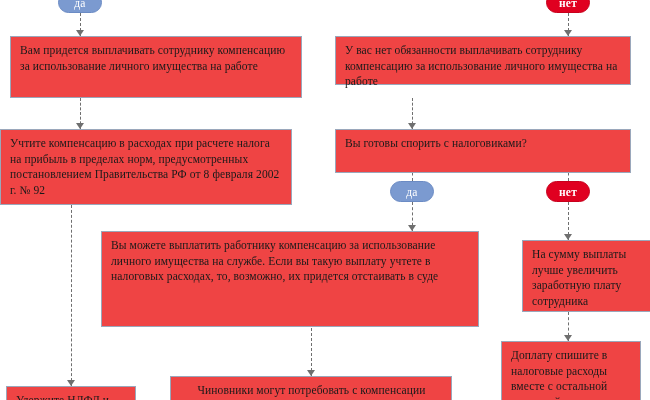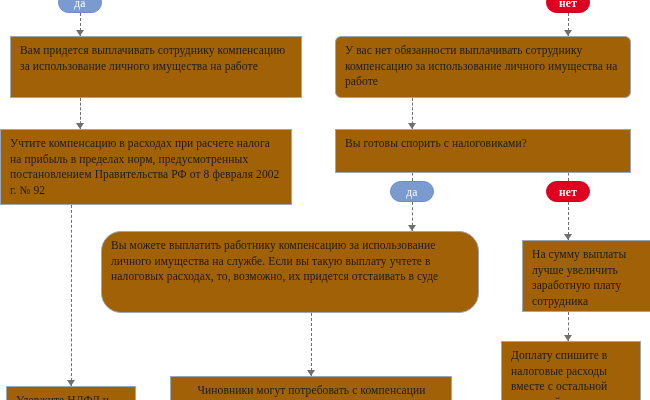--- a/index.html
+++ b/index.html
@@ -15,21 +15,21 @@
   }
   #canvas {
     position: relative;
     width: 650px;
     height: 400px;
   }
 
   .node {
     position: absolute;
     box-sizing: border-box;
-    background: #a16207;
+    background: #ef4444;
     border: 1px solid #9aa7bb;
     color: #1a1a1a;
     font-size: 11.5px;
     line-height: 15.5px;
     padding: 6px 8px 6px 9px;
     text-align: left;
     letter-spacing: 0.1px;
   }
 
   .pill {
@@ -98,27 +98,27 @@
   <div class="arrowhead" style="left:564px; top:335px;"></div>
 
   <div class="vline" style="left:311px; top:313px; height:63px;"></div>
   <div class="arrowhead" style="left:307px; top:370px;"></div>
 
   <div class="vline" style="left:71px; top:205px; height:181px;"></div>
   <div class="arrowhead" style="left:67px; top:380px;"></div>
 
   <div class="node" style="left:10px; top:36px; width:292px; height:62px;">Вам придется выплачивать сотруднику компенсацию за использование личного имущества на работе</div>
 
-  <div class="node" style="left:335px; top:36px; width:296px; height:62px;border-radius:6px;">У вас нет обязанности выплачивать сотруднику компенсацию за использование личного имущества на работе</div>
+  <div class="node" style="left:335px; top:36px; width:296px; height:49px;">У вас нет обязанности выплачивать сотруднику компенсацию за использование личного имущества на работе</div>
 
   <div class="node" style="left:0; top:129px; width:292px; height:76px;">Учтите компенсацию в расходах при расчете налога на прибыль в пределах норм, предусмотренных постановлением Правительства РФ от 8 февраля 2002 г. № 92</div>
 
   <div class="node" style="left:335px; top:129px; width:296px; height:44px;">Вы готовы спорить с налоговиками?</div>
 
-  <div class="node" style="left:101px; top:231px; width:378px; height:82px;border-radius:20px;">Вы можете выплатить работнику компенсацию за использование личного имущества на службе. Если вы такую выплату учтете в налоговых расходах, то, возможно, их придется отстаивать в суде</div>
+  <div class="node" style="left:101px; top:231px; width:378px; height:96px;">Вы можете выплатить работнику компенсацию за использование личного имущества на службе. Если вы такую выплату учтете в налоговых расходах, то, возможно, их придется отстаивать в суде</div>
 
   <div class="node" style="left:522px; top:240px; width:140px; height:72px;">На сумму выплаты лучше увеличить заработную плату сотрудника</div>
 
   <div class="node" style="left:501px; top:341px; width:140px; height:72px;">Доплату спишите в налоговые расходы вместе с остальной зарплатой</div>
 
   <div class="node" style="left:170px; top:376px; width:282px; height:44px; text-align:center;">Чиновники могут потребовать с компенсации удержать НДФЛ и начислить страховые взносы</div>
 
   <div class="node" style="left:6px; top:386px; width:130px; height:48px;">Удержите НДФЛ и начислите взносы</div>
 
   <div class="pill yes" style="left:58px; top:-8px; width:44px;">да</div>

